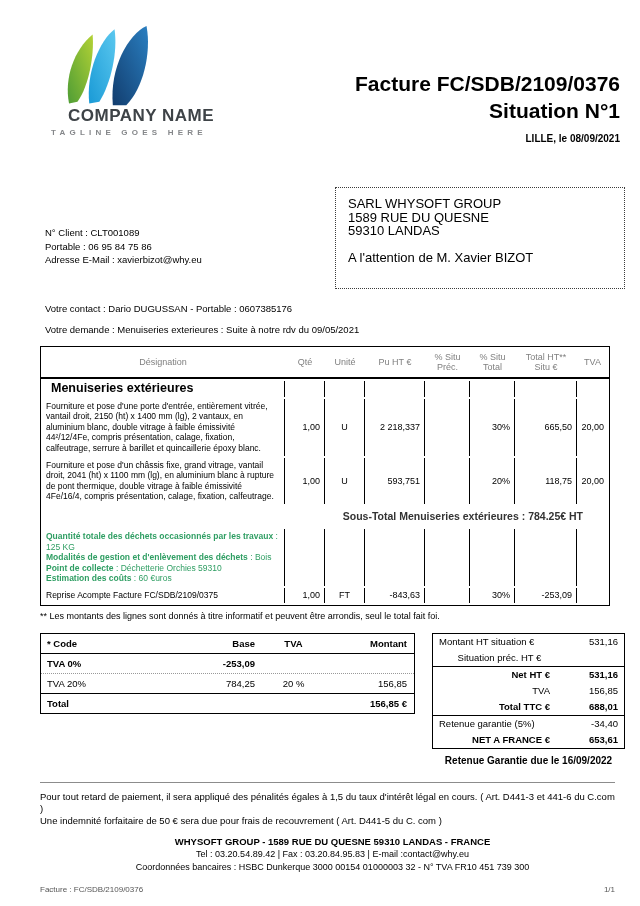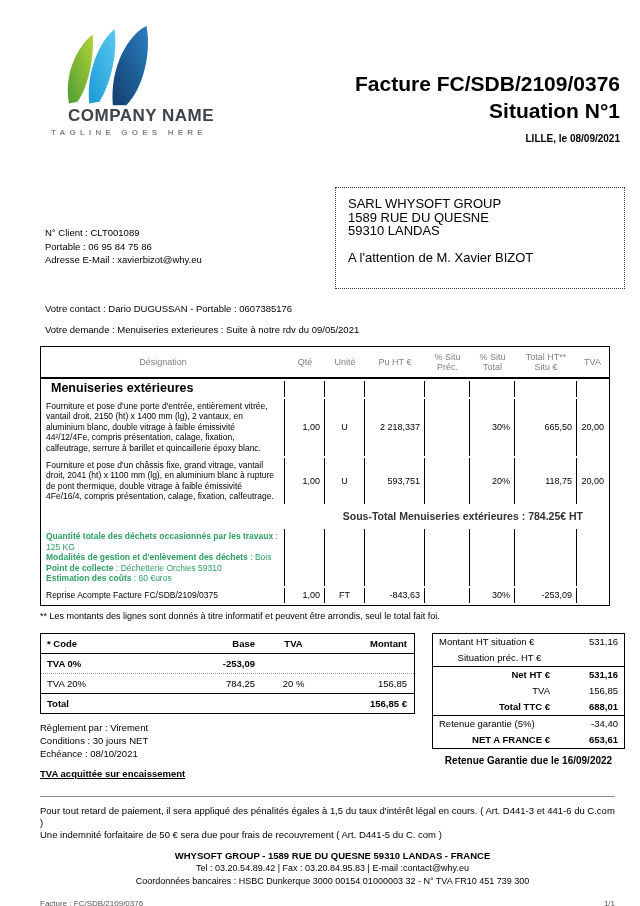--- a/index.html
+++ b/index.html
@@ -237,26 +237,20 @@
             <div class="ar">156,85</div>
           </div>
           <div class="vat-row vat-total">
             <div>Total</div>
             <div></div>
               <div></div>
             <div class="ar">156,85 €</div>
           </div>
         </div>
 
-        <div class="payment">
-          <div>Règlement par : Virement</div>
-          <div>Conditions : 30 jours NET</div>
-          <div>Echéance : 08/10/2021</div>
-          <div class="payment-note">TVA acquittée sur encaissement</div>
-        </div>
       </div>
 
       <div class="summary-wrap">
         <div class="summary-table">
           <div class="sum-row">
             <span class="lbl">Montant HT situation €</span>
             <span class="val">531,16</span>
           </div>
           <div class="sum-row lbl-center">
             <span class="lbl">Situation préc. HT €</span>

